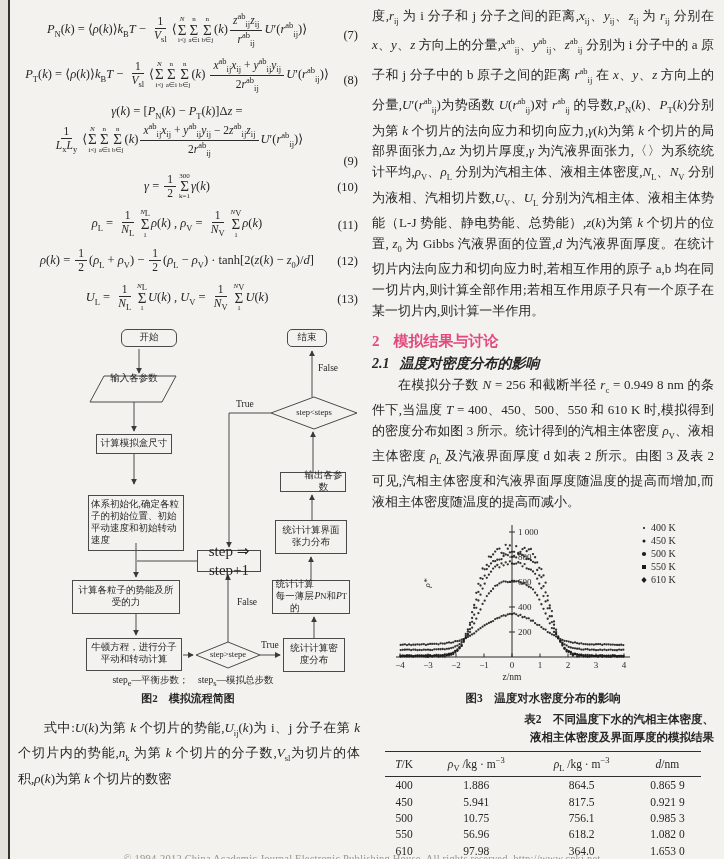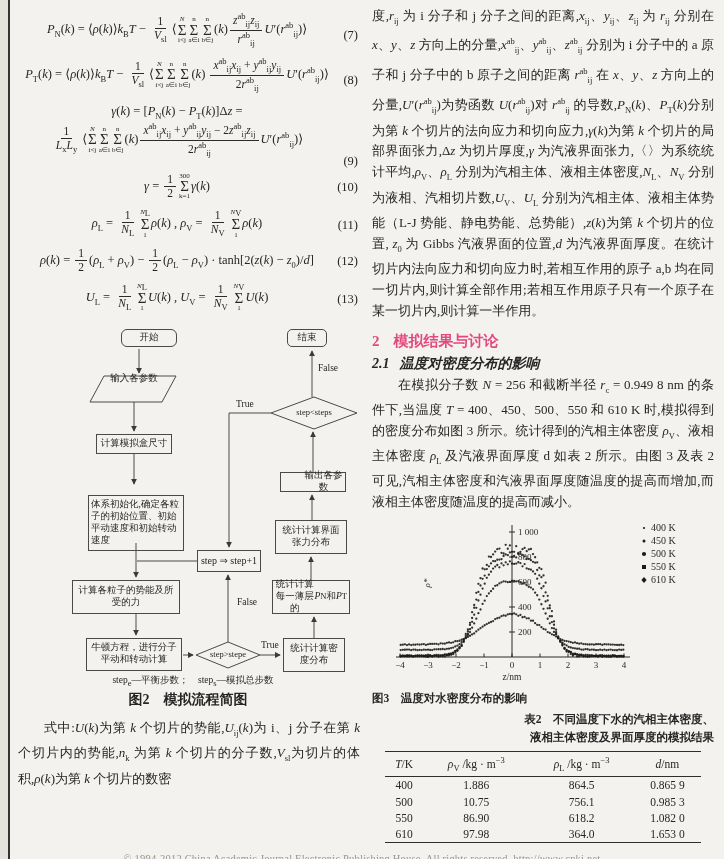--- a/index.html
+++ b/index.html
@@ -22,28 +22,28 @@
   .sm .ss{font-size:15px;line-height:.9;}
   sub,sup{font-size:8.5px;}
   
   .fc{position:relative;width:348px;height:384px;margin-top:12px;font-family:"Liberation Serif",serif;}
   .fc svg{position:absolute;left:0;top:0;}
   .fc-node{position:absolute;box-sizing:border-box;font-size:9.5px;line-height:1.25;text-align:center;display:flex;align-items:center;justify-content:center;padding:1px 2px;}
   .fc-rect{border:1px solid #4a4a4a;background:rgba(243,242,238,.0);}
   .fc-round{border:1px solid #4a4a4a;border-radius:5px;}
   .fc-label{position:absolute;font-size:9.5px;}
   .fc-legend{position:absolute;left:30px;top:349px;width:290px;text-align:center;font-size:9.5px;}
-  .fc-caption{position:absolute;left:20px;top:366px;width:300px;text-align:center;font-size:14px;font-weight:bold;}
+  .fc-caption{position:absolute;left:20px;top:366px;width:300px;text-align:center;font-size:11px;font-weight:bold;}
   
   .sec-h{margin:10px 0 4px 0;font-size:15px;font-weight:bold;color:#e2497f;}
   .sec-h .num{margin-right:14px;}
   .sub-h{font-size:14px;font-weight:bold;margin:4px 0 2px 0;font-style:italic;}
   .sub-h .num{margin-right:10px;}
   .fig3-wrap{margin-top:4px;}
-  .fig3-caption{text-align:left;font-size:11.5px;font-weight:bold;margin-top:0px;}
+  .fig3-caption{text-align:center;font-size:11.5px;font-weight:bold;margin-top:0px;}
   .t2-caption{text-align:right;font-size:11.5px;font-weight:bold;line-height:1.6;}
   table.t2{border-collapse:collapse;margin:4px auto 2px auto;width:316px;font-size:11.5px;}
   table.t2 th{font-weight:normal;border-top:1.6px solid #2e2e2e;border-bottom:.8px solid #2e2e2e;padding:3px 2px;}
   table.t2 td{text-align:center;padding:2.2px 2px;}
   table.t2 tbody tr:last-child td{border-bottom:1.6px solid #2e2e2e;}
   .footer{position:absolute;left:0;top:853px;width:724px;text-align:center;font-size:10.5px;color:#97948e;letter-spacing:.2px;}
 </style>
 </head>
 <body>
 
@@ -186,21 +186,21 @@
         </g>
       </svg>
       <div class="fc-node fc-round" style="left:103px;top:4px;width:56px;height:18px;border-radius:6px;">开始</div>
       <div class="fc-node fc-round" style="left:269px;top:4px;width:40px;height:18px;">结束</div>
       <div class="fc-node" style="left:76px;top:44px;width:80px;height:20px;">输入各参数</div>
       <div class="fc-node" style="left:258px;top:80px;width:76px;height:16px;font-size:8.5px;">step&lt;step<sub>s</sub></div>
       <div class="fc-node fc-rect" style="left:78px;top:109px;width:76px;height:20px;">计算模拟盒尺寸</div>
       <div class="fc-node fc-rect" style="left:262px;top:147px;width:66px;height:20px;padding-left:23px;">输出各参数</div>
       <div class="fc-node fc-rect" style="left:70px;top:162px;width:96px;height:56px;text-align:left;margin-top:8px;">体系初始化,确定各粒子的初始位置、初始平动速度和初始转动速度</div>
       <div class="fc-node fc-rect" style="left:257px;top:195px;width:72px;height:34px;">统计计算界面张力分布</div>
-      <div class="fc-node fc-rect" style="left:179px;top:225px;width:64px;height:22px;font-size:10px;">step ⇒ step+1</div>
+      <div class="fc-node fc-rect" style="left:179px;top:225px;width:64px;height:22px;font-size:15px;">step ⇒ step+1</div>
       <div class="fc-node fc-rect" style="left:54px;top:255px;width:108px;height:34px;">计算各粒子的势能及所受的力</div>
       <div class="fc-node fc-rect" style="left:254px;top:255px;width:78px;height:34px;justify-content:center;">统计计算每一薄层的<i>P</i><sub>N</sub>和<i>P</i><sub>T</sub></div>
       <div class="fc-node fc-rect" style="left:68px;top:313px;width:96px;height:33px;">牛顿方程，进行分子平动和转动计算</div>
       <div class="fc-node" style="left:183px;top:323px;width:54px;height:14px;font-size:8.5px;">step&gt;step<sub>e</sub></div>
       <div class="fc-node fc-rect" style="left:265px;top:313px;width:62px;height:34px;">统计计算密度分布</div>
       <div class="fc-label" style="left:218px;top:74px;">True</div>
       <div class="fc-label" style="left:300px;top:38px;">False</div>
       <div class="fc-label" style="left:243px;top:315px;">True</div>
       <div class="fc-label" style="left:219px;top:272px;">False</div>
       <div class="fc-legend">step<sub>e</sub>—平衡步数；　step<sub>s</sub>—模拟总步数</div>
@@ -819,28 +819,34 @@
           </tr>
         </thead>
       <tbody id="t2-body">
           <tr>
             <td>400</td>
             <td>1.886</td>
             <td>864.5</td>
             <td>0.865 9</td>
           </tr>
           <tr>
+            <td>450</td>
+            <td>5.941</td>
+            <td>817.5</td>
+            <td>0.921 9</td>
+          </tr>
+          <tr>
             <td>500</td>
             <td>10.75</td>
             <td>756.1</td>
             <td>0.985 3</td>
           </tr>
           <tr>
             <td>550</td>
-            <td>86.90</td>
+            <td>56.96</td>
             <td>618.2</td>
             <td>1.082 0</td>
           </tr>
           <tr>
             <td>610</td>
             <td>97.98</td>
             <td>364.0</td>
             <td>1.653 0</td>
           </tr>
         </tbody>

